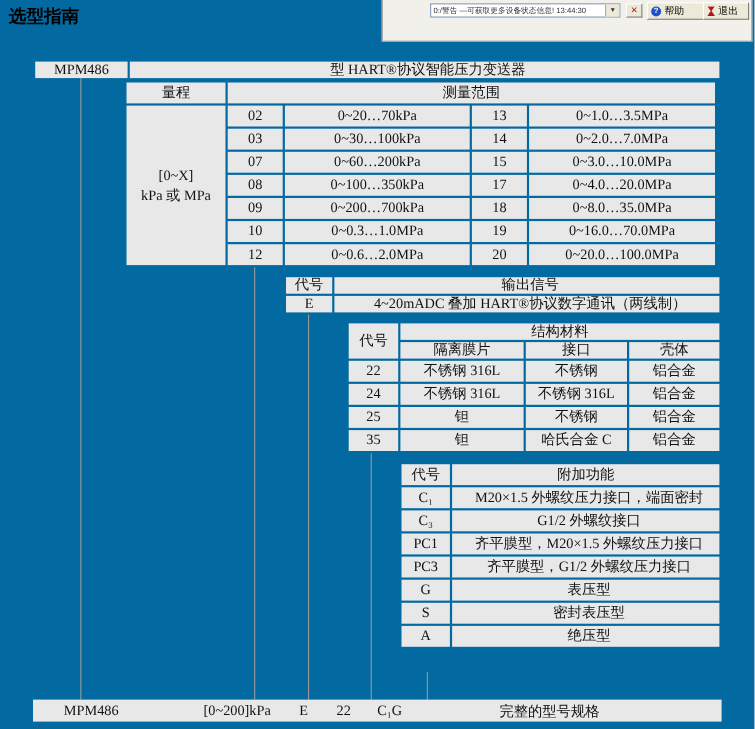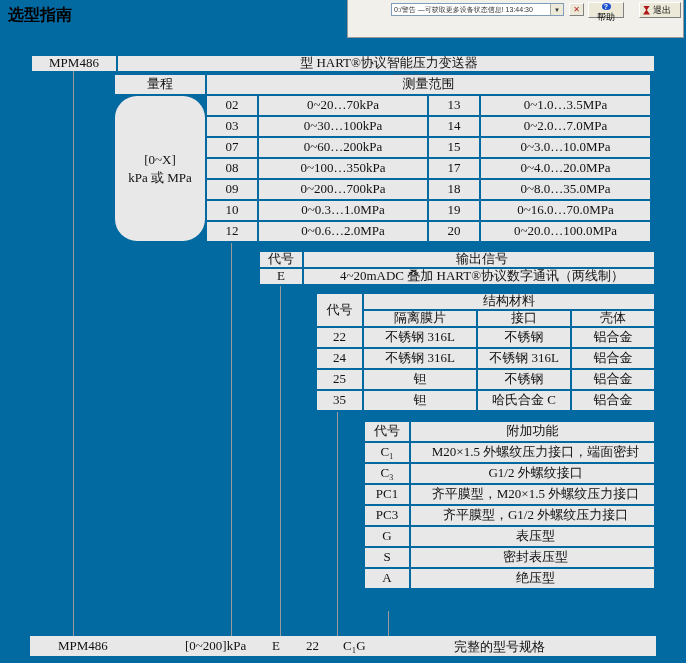--- a/index.html
+++ b/index.html
@@ -15,36 +15,36 @@
          border:1px solid #7f9db9;box-sizing:border-box;display:flex;align-items:center;}
   .combo-text{flex:1;font-size:7px;color:#333;white-space:nowrap;overflow:hidden;padding-left:2px;}
   .combo-arrow{width:12px;height:11px;background:#ece9d8;border-left:1px solid #aaa;
                font-size:6px;color:#333;display:flex;align-items:center;justify-content:center;}
   .xbtn{position:absolute;left:221px;top:3px;width:15px;height:13px;background:#ece9d8;
         border:1px solid;border-color:#fff #808080 #808080 #fff;padding:0;
         font:bold 8px "Liberation Sans","DejaVu Sans",sans-serif;color:#b22222;line-height:1;}
   .wbtn{position:absolute;top:2px;height:16px;background:#ece9d8;
         border:1px solid;border-color:#fff #808080 #808080 #fff;padding:0 3px;
         font-size:9px;color:#000;display:flex;align-items:center;gap:3px;line-height:1;}
-  .wbtn.help{left:240px;width:36px;flex-direction:column;}
+  .wbtn.help{left:240px;width:56px;}
   .wbtn.exit{left:291px;width:42px;}
   .hico{width:9px;height:9px;border-radius:50%;background:#1a4fd1;color:#fff;
         font:bold 7px "Liberation Sans","DejaVu Sans",sans-serif;display:inline-flex;
         align-items:center;justify-content:center;}
   .eico{width:7px;height:9px;background:#b01818;display:inline-block;
         clip-path:polygon(0 0,100% 0,55% 50%,100% 100%,0 100%,45% 50%);}
   .status1{position:absolute;left:45px;top:19px;font-size:8px;color:#5a4a4a;margin-top:36px;}
   .status2{position:absolute;left:45px;top:28px;font-size:8px;color:#5a4a4a;margin-top:44px;}
 
   
   table{position:absolute;border-collapse:separate;border-spacing:2px;table-layout:fixed;}
   td{background:#e8e8e8;font-size:13px;text-align:center;vertical-align:middle;
      padding:0 2px;height:19px;line-height:1.15;white-space:nowrap;overflow:hidden;}
   td.l{text-align:center;padding-left:8px;}
-  td.multi{white-space:normal;line-height:1.35;border-radius:22px;}
+  td.multi{white-space:normal;line-height:1.35;}
   .t1 td{height:15px;}
   .t3 td{height:15px;}
   .t4 tr.hd td{height:15px;}
   .vline{position:absolute;width:1px;background:#999;}
   .bar{position:absolute;left:30px;top:636px;width:626px;height:20px;background:#e8e8e8;font-size:13px;}
   .bar span{position:absolute;top:2px;white-space:nowrap;}
 </style>
 </head>
 <body>
 

